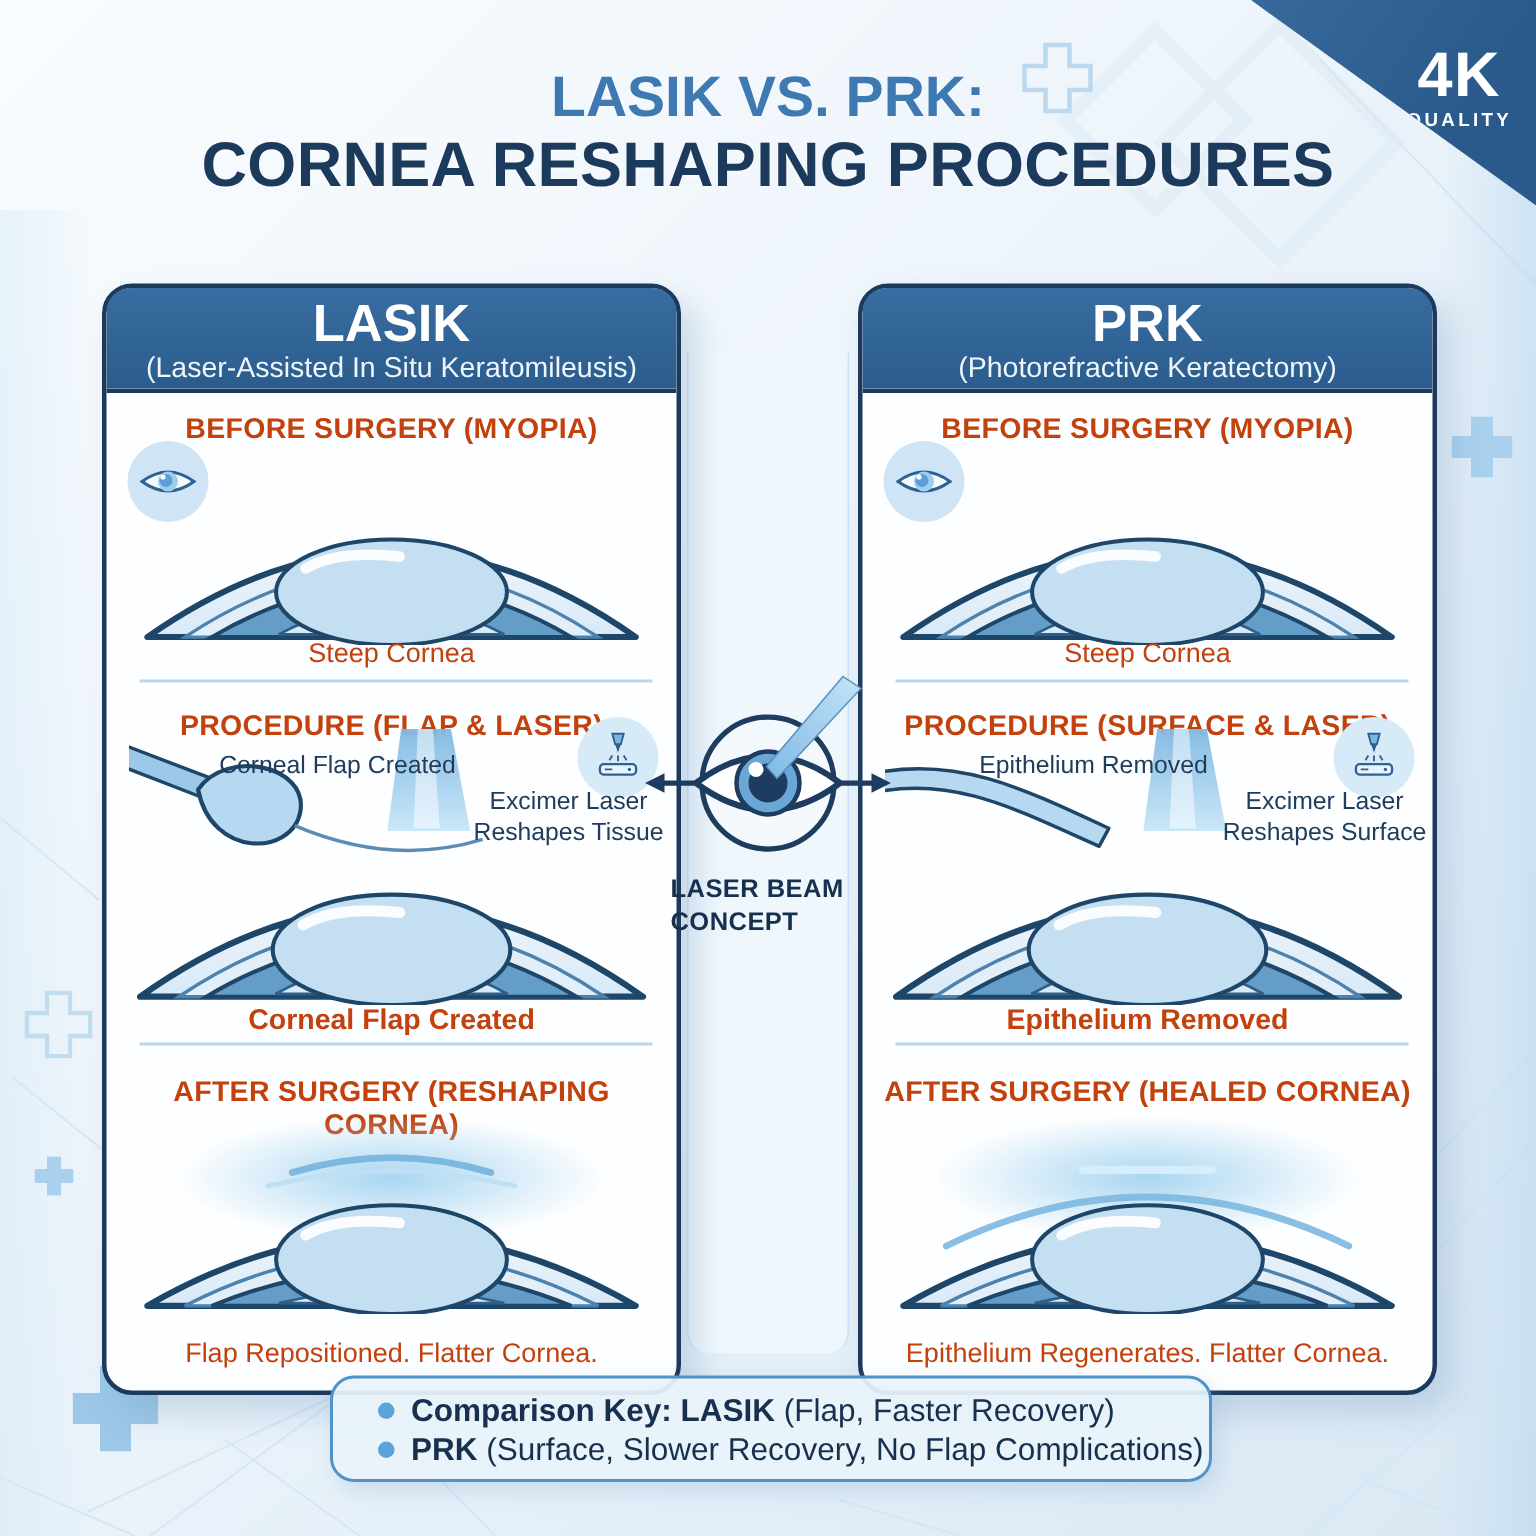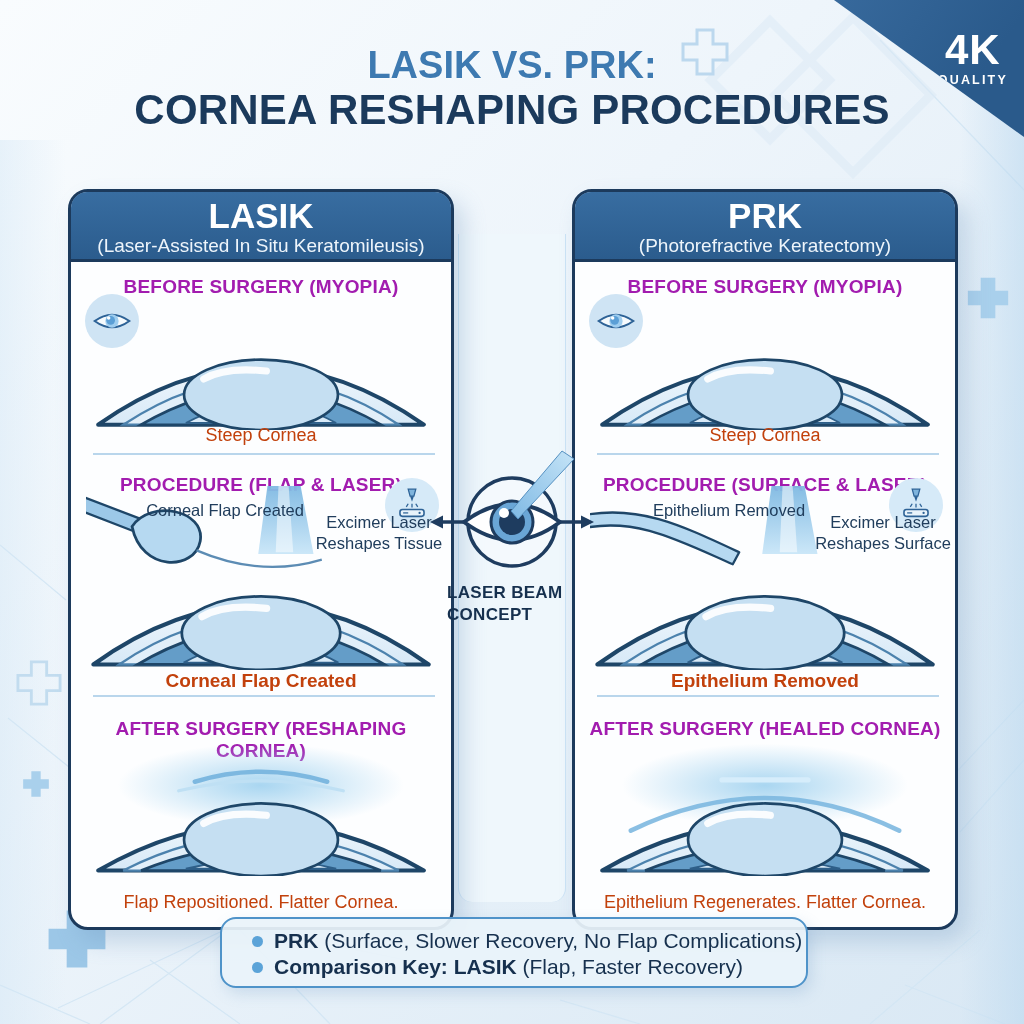--- a/index.html
+++ b/index.html
@@ -33,38 +33,38 @@
     box-shadow:10px 12px 22px rgba(110,150,190,.30);margin-top:32px;}
   .panel-lasik{left:68px;}
   .panel-prk{left:572px;}
   .panel-header{position:absolute;top:0;left:0;right:0;height:70px;
     background:linear-gradient(180deg,#386da1 0%,#2b5c8d 100%);
     border-radius:16px 16px 0 0;border-bottom:3px solid #1c3a5c;
     text-align:center;color:#fff;padding-top:4px;}
   .panel-name{font-size:35px;font-weight:bold;line-height:39px;}
   .panel-sub{font-size:19px;line-height:22px;color:#eef5fb;}
   .sec-h{position:absolute;left:0;width:100%;text-align:center;
-    font-size:19px;font-weight:bold;color:#a21caf;letter-spacing:.2px;}
+    font-size:19px;font-weight:bold;color:#c2410c;letter-spacing:.2px;}
   .caption{position:absolute;left:0;width:100%;text-align:center;
     font-size:18px;font-weight:500;color:#c2410c;}
   .caption-strong{font-weight:600;font-size:19px;}
   .divider{position:absolute;left:22px;width:342px;height:0;
     border-top:2px solid #b9d6ec;}
   .dome{position:absolute;pointer-events:none;}
   .dome-before{top:106px;left:20px;width:340px;height:132px;}
   .dome-proc{top:294px;left:15px;width:350px;height:184px;}
   .dome-after{top:548px;left:20px;width:340px;height:136px;}
   .eye-chip{position:absolute;left:14px;top:102px;width:54px;height:54px;border-radius:50%;
     background:#cfe4f4;display:flex;align-items:center;justify-content:center;}
   .laser-chip{position:absolute;left:314px;top:286px;width:54px;height:54px;border-radius:50%;
     background:#d6eaf8;display:flex;align-items:center;justify-content:center;}
   .proc-label{position:absolute;text-align:center;font-size:16.5px;line-height:21px;
     font-weight:500;color:#203d5c;z-index:4;}
   .proc-label-left{left:74px;top:308px;width:160px;}
-  .proc-label-right{left:236px;top:320px;width:144px;}
+  .proc-label-right{left:236px;top:332px;width:144px;}
   
   .strip{position:absolute;left:458px;top:234px;width:108px;height:668px;z-index:1;
     background:#eff7fc;border-left:1px solid rgba(198,224,244,.9);
     border-right:1px solid rgba(198,224,244,.9);border-radius:0 0 14px 14px;}
   .center-svg{position:absolute;left:412px;top:423px;width:200px;height:200px;z-index:5;}
   .center-label{position:absolute;left:447px;top:582px;width:130px;z-index:6;
     font-size:17px;font-weight:bold;line-height:22px;letter-spacing:.3px;color:#16304e;}
   
   .key-box{position:absolute;left:220px;top:917px;width:588px;height:71px;z-index:3;
     background:rgba(234,243,250,.93);border:2.5px solid #4f93c9;border-radius:16px;
@@ -371,20 +371,20 @@
     <path d="M52 99 Q100 63 148 99 Q100 135 52 99 Z" fill="#ffffff" stroke="#1e3c5f" stroke-width="4"></path>
     <circle cx="100" cy="99" r="21" fill="#6aa6d6" stroke="#1e3c5f" stroke-width="3"></circle>
     <circle cx="100" cy="99" r="13" fill="#1e3c5f"></circle>
     <circle cx="92" cy="90" r="5" fill="#ffffff"></circle>
     <polygon points="150,28 162,36 106,96 99,88" fill="url(#cbeam)" stroke="#5590c0" stroke-width="1"></polygon>
   </svg>
   <div class="center-label">LASER BEAM CONCEPT</div>
 
   <div class="key-box">
     <div class="key-row">
+      <span class="key-bullet"></span><span class="key-bold">Comparison Key: LASIK</span><span> (Flap, Faster Recovery)</span>
+    </div>
+    <div class="key-row">
       <span class="key-bullet"></span><span class="key-bold">PRK</span><span> (Surface, Slower Recovery, No Flap Complications)</span>
     </div>
-    <div class="key-row">
-      <span class="key-bullet"></span><span class="key-bold">Comparison Key: LASIK</span><span> (Flap, Faster Recovery)</span>
-    </div>
   </div>
 
 </div>
 
 </body></html>

